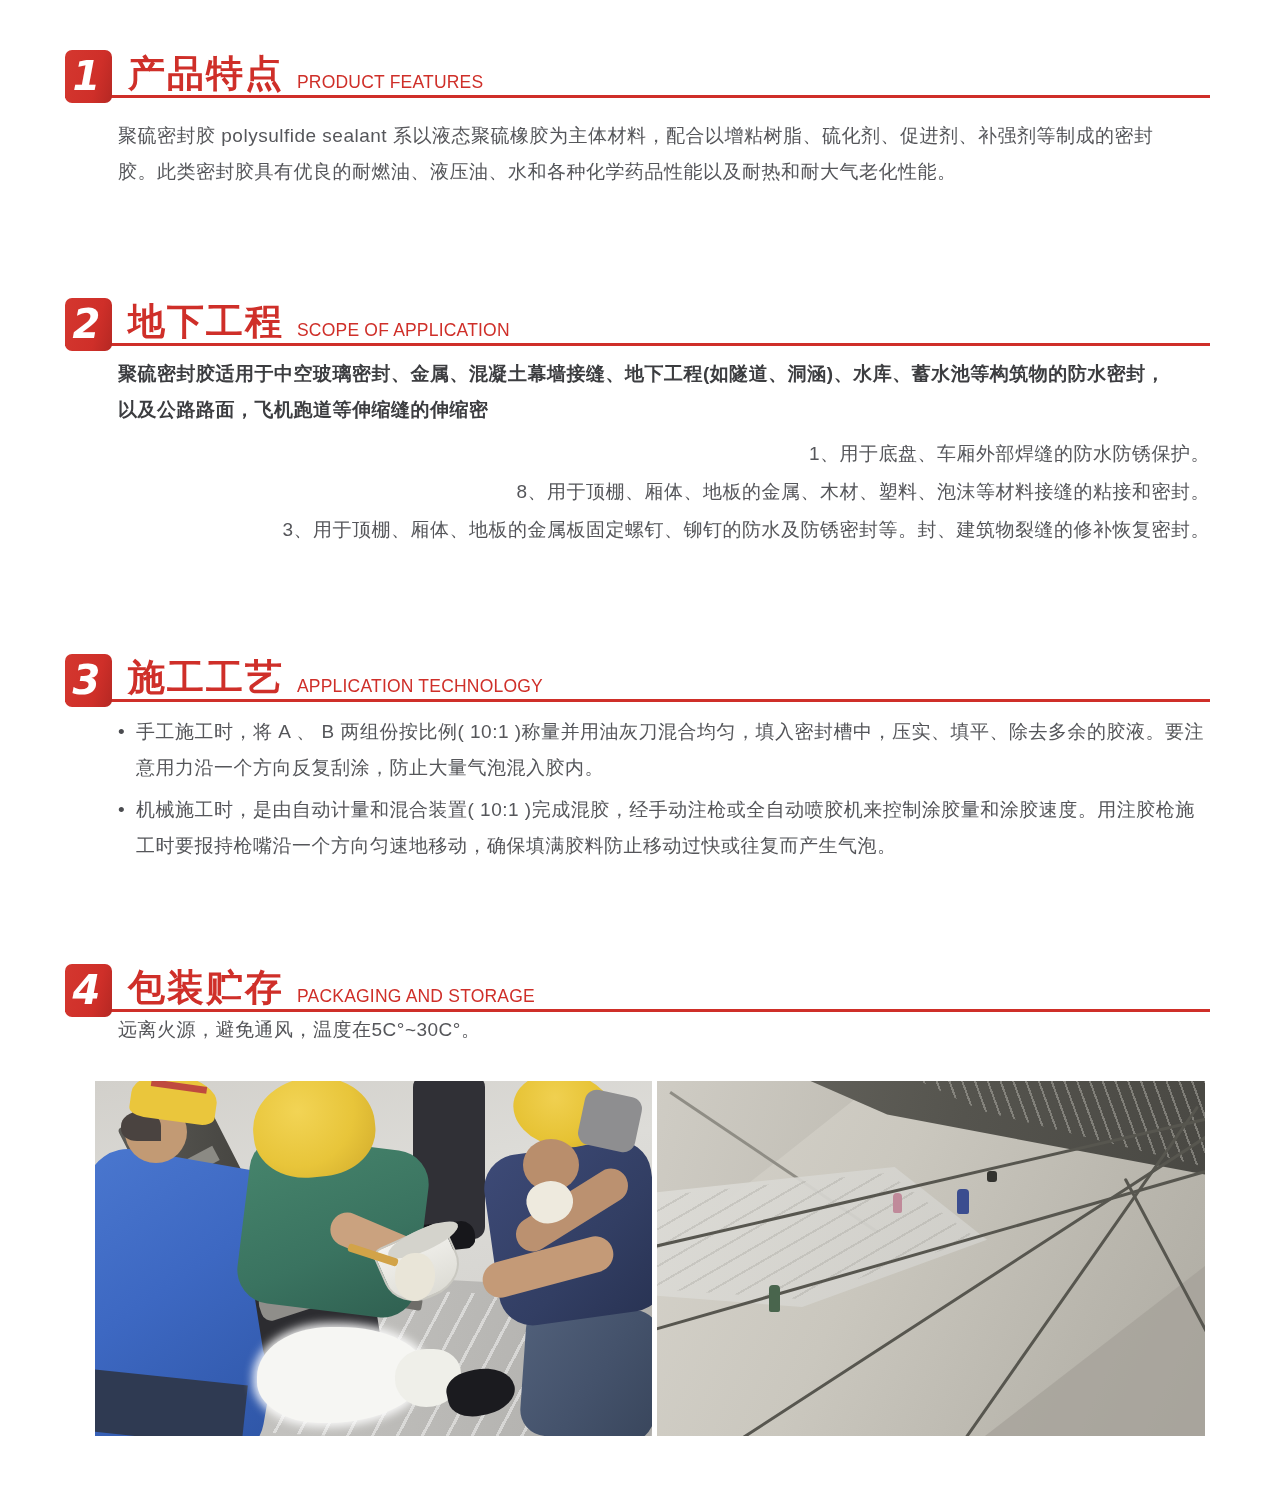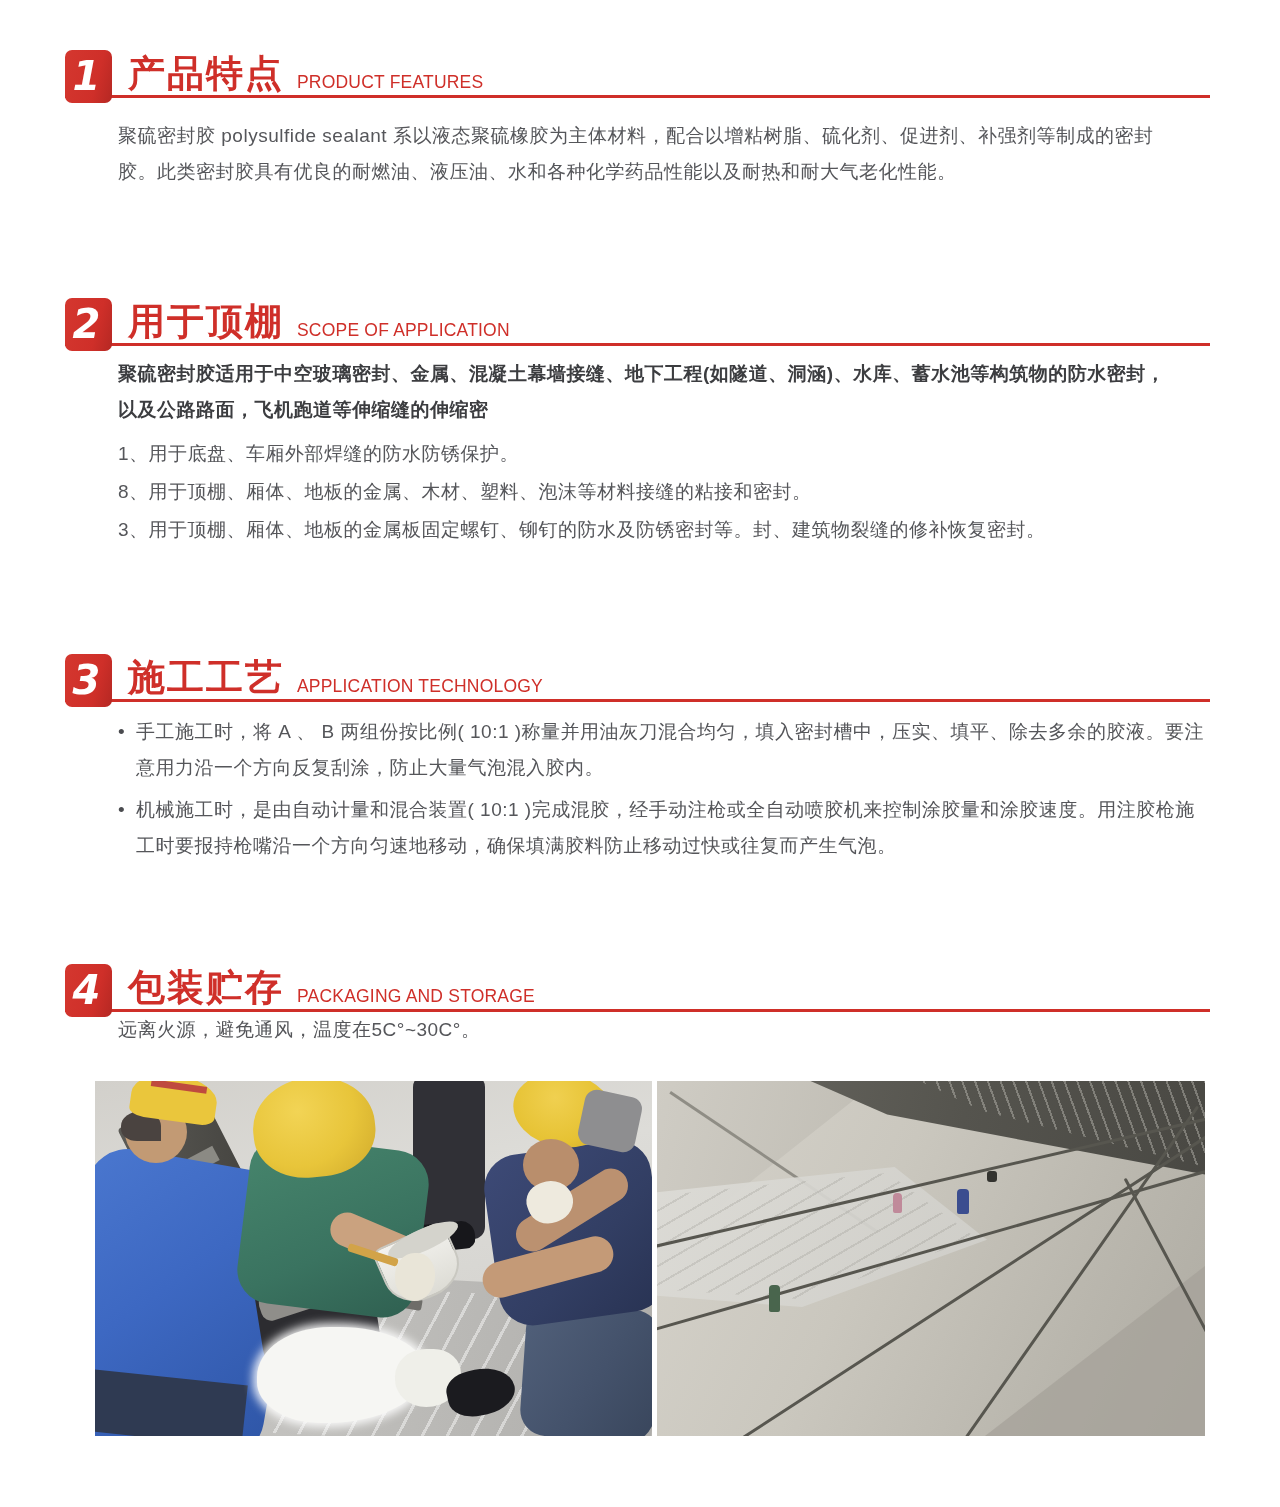--- a/index.html
+++ b/index.html
@@ -46,21 +46,21 @@
   .sec-body{
     padding-left:53px;font-size:19px;line-height:36px;letter-spacing:0.5px;
     color:var(--body-text);
   }
   .sec1 .sec-body{margin-top:20px;max-width:1092px;}
   .sec2{margin-top:100px;}
   .sec2 .lead{
     margin-top:10px;font-weight:700;color:var(--bold-text);max-width:1060px;
   }
   .sec2 .app-list{list-style:none;margin-top:8px;}
-  .sec2 .app-list li{margin-bottom:2px;}
+  .sec2 .app-list li{margin-bottom:2px;text-align:right;}
   .sec3{margin-top:98px;}
   .sec3 .bullet-list{list-style:none;margin-top:12px;max-width:1092px;}
   .sec3 .bullet-list li{position:relative;padding-left:18px;margin-bottom:6px;}
   .sec3 .bullet-list li .dot{
     position:absolute;left:0;top:0;color:#4a4b4f;font-size:19px;
   }
   .sec4{margin-top:92px;}
   .sec4 .sec-body{margin-top:0;}
 
   
@@ -153,21 +153,21 @@
       <p>聚硫密封胶 polysulfide sealant 系以液态聚硫橡胶为主体材料，配合以增粘树脂、硫化剂、促进剂、补强剂等制成的密封胶。此类密封胶具有优良的耐燃油、液压油、水和各种化学药品性能以及耐热和耐大气老化性能。</p>
     </div>
   </section>
 
   <section class="sec sec2">
     <header class="sec-head">
       <div class="badge">
         <span class="num">2</span>
       </div>
       <div class="titles">
-        <h2 class="cn-title">用于顶棚</h2>
+        <h2 class="cn-title">地下工程</h2>
         <span class="en-title">SCOPE OF APPLICATION</span>
       </div>
     </header>
     <div class="sec-body">
       <p class="lead">聚硫密封胶适用于中空玻璃密封、金属、混凝土幕墙接缝、地下工程(如隧道、洞涵)、水库、蓄水池等构筑物的防水密封，以及公路路面，飞机跑道等伸缩缝的伸缩密</p>
       <ul class="app-list">
         <li>1、用于底盘、车厢外部焊缝的防水防锈保护。</li>
         <li>8、用于顶棚、厢体、地板的金属、木材、塑料、泡沫等材料接缝的粘接和密封。</li>
         <li>3、用于顶棚、厢体、地板的金属板固定螺钉、铆钉的防水及防锈密封等。封、建筑物裂缝的修补恢复密封。</li>
       </ul>

